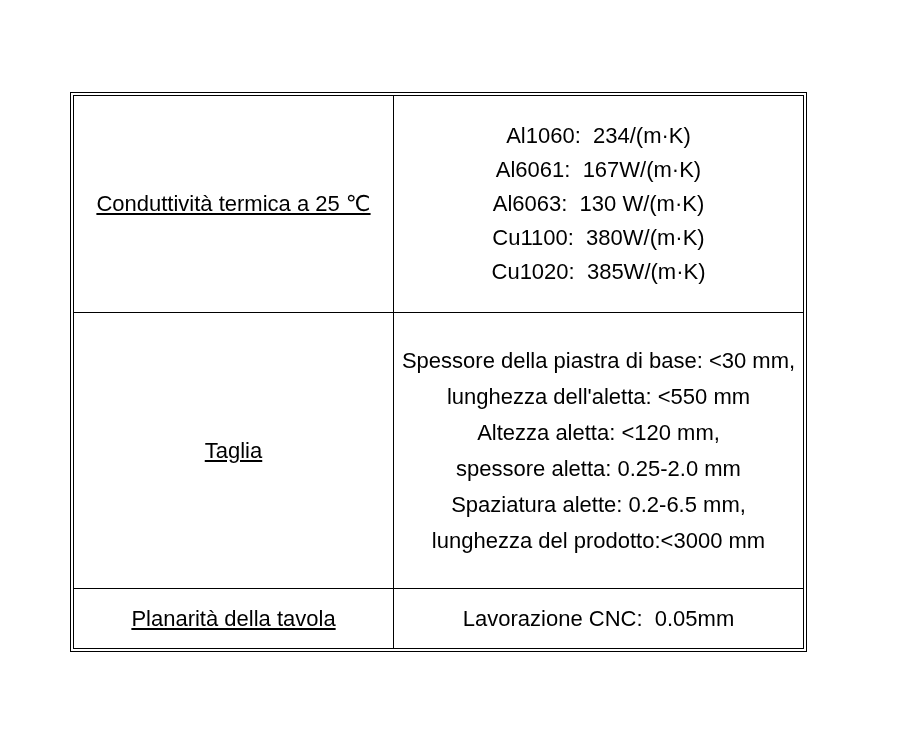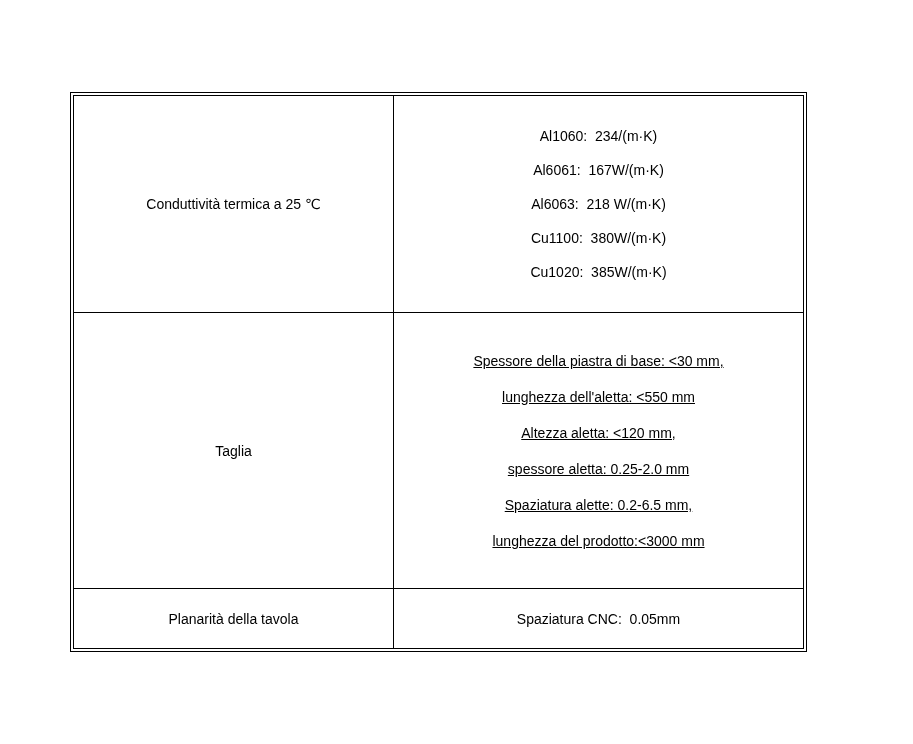--- a/index.html
+++ b/index.html
@@ -30,73 +30,73 @@
   table.spec {
     width: 100%;
     height: 100%;
     border-collapse: collapse;
     table-layout: fixed;
   }
   table.spec td {
     border: 1.5px solid #000000;
     text-align: center;
     vertical-align: middle;
-    font-size: 14px;
+    font-size: 22px;
     padding: 0 4px;
     overflow: hidden;
     margin-top: 6px;
   }
   col.c1 { width: 320px; }
   tr.r0 { height: 170px; }
   tr.r1 { height: 217px; }
   tr.r2 { height: 77px; }
   tr.r3 { height: 44px; }
   tr.r4 { height: 47px; }
   .line {
     white-space: pre;   
     text-align: center;
   }
   .r0 .line { line-height: 34px; }
-  .r1 .line { line-height: 36px; text-decoration: underline; }
-  .label { line-height: 24px; }
+  .r1 .line { line-height: 36px; }
+  .label { line-height: 24px; text-decoration: underline; }
 </style>
 </head>
 <body>
 
 <div class="page">
   <div class="table-wrap">
     <table class="spec">
       <colgroup>
         <col class="c1">
         <col class="c2">
       </colgroup>
       <tbody>
         <tr class="r0">
           <td class="label">Conduttività termica a 25 ℃</td>
           <td class="value">
             <div class="line">Al1060:  234/(m·K)</div>
             <div class="line">Al6061:  167W/(m·K)</div>
-            <div class="line">Al6063:  218 W/(m·K)</div>
+            <div class="line">Al6063:  130 W/(m·K)</div>
             <div class="line">Cu1100:  380W/(m·K)</div>
             <div class="line">Cu1020:  385W/(m·K)</div>
           </td>
         </tr>
         <tr class="r1">
           <td class="label">Taglia</td>
           <td class="value">
             <div class="line">Spessore della piastra di base: &lt;30 mm,</div>
             <div class="line">lunghezza dell'aletta: &lt;550 mm</div>
             <div class="line">Altezza aletta: &lt;120 mm,</div>
             <div class="line">spessore aletta: 0.25-2.0 mm</div>
             <div class="line">Spaziatura alette: 0.2-6.5 mm,</div>
             <div class="line">lunghezza del prodotto:&lt;3000 mm</div>
           </td>
         </tr>
         <tr class="r4">
           <td class="label">Planarità della tavola</td>
           <td class="value">
-            <div class="line">Spaziatura CNC:  0.05mm</div>
+            <div class="line">Lavorazione CNC:  0.05mm</div>
           </td>
         </tr>
       </tbody>
     </table>
   </div>
 </div>
 
 </body></html>

